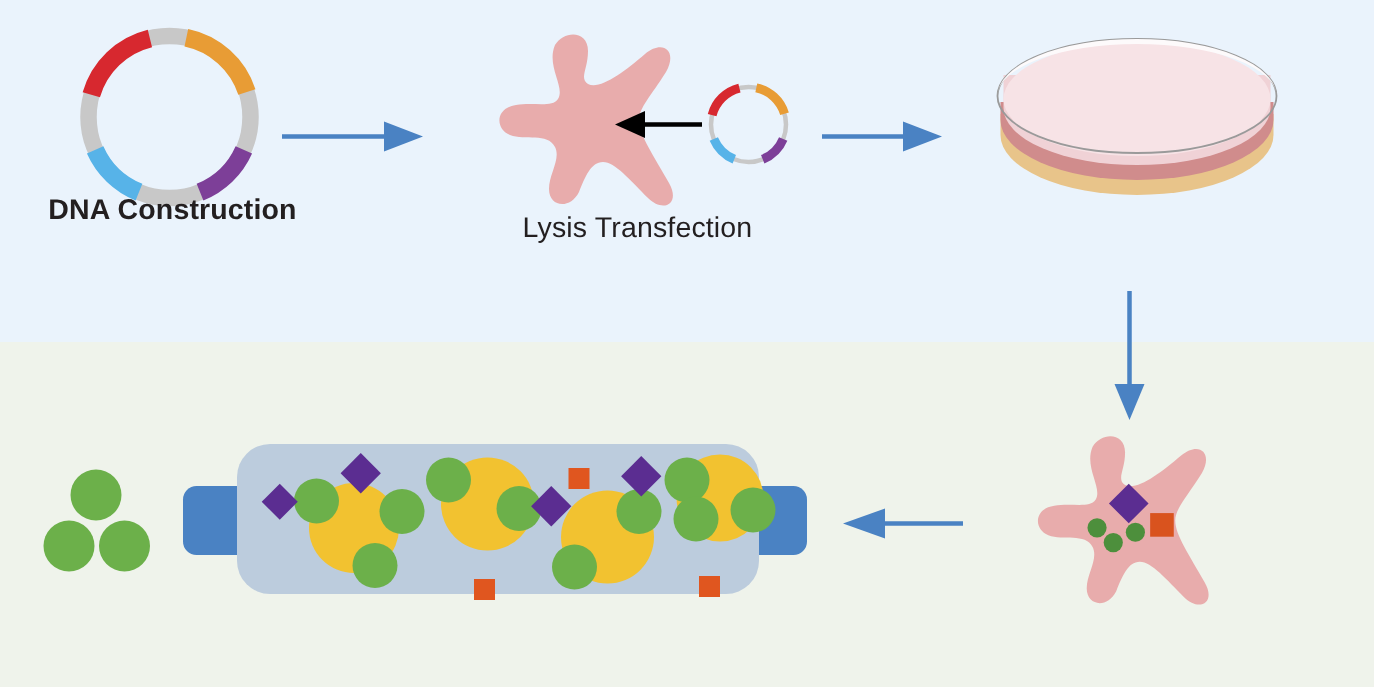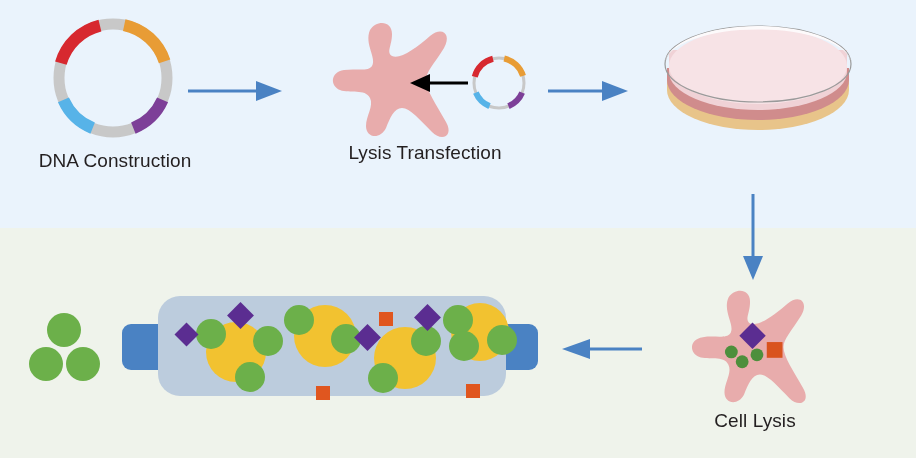--- a/index.html
+++ b/index.html
@@ -51,21 +51,21 @@
     <svg width="150" height="128" viewBox="0 0 150 128">
       <g transform="translate(75,64)">
         <circle cx="0" cy="0" r="54" fill="none" stroke="#c8c8c8" stroke-width="11"></circle>
         <path d="M 0 -54 A 54 54 0 0 0 -47 -27" fill="none" stroke="#d7282f" stroke-width="12" stroke-linecap="butt" transform="rotate(-14)"></path>
         <path d="M 0 -54 A 54 54 0 0 1 47 -27" fill="none" stroke="#e89c35" stroke-width="12" stroke-linecap="butt" transform="rotate(12)"></path>
         <path d="M 47 27 A 54 54 0 0 1 15 52" fill="none" stroke="#7d3f98" stroke-width="12" stroke-linecap="butt" transform="rotate(-6)"></path>
         <path d="M -47 27 A 54 54 0 0 0 -15 52" fill="none" stroke="#57b3e8" stroke-width="12" stroke-linecap="butt" transform="rotate(6)"></path>
       </g>
     </svg>
   </div>
-  <div class="step-label" style="left:0px; top:148px; width:230px;">DNA Construction</div>
+  <div class="step-label" style="left:0px; top:128px; width:230px;font-weight:bold;">DNA Construction</div>
 
   <div class="node" style="left:188px; top:78px;">
     <svg width="96" height="26" viewBox="0 0 96 26">
       <line x1="0" y1="13" x2="72" y2="13" stroke="#4a82c3" stroke-width="3"></line>
       <polygon points="68,3 94,13 68,23" fill="#4a82c3"></polygon>
     </svg>
   </div>
 
   <div class="node" style="left:330px; top:18px;">
     <svg width="130" height="122" viewBox="0 0 130 122">
@@ -152,21 +152,20 @@
                C 0 68, 0 54, 14 52
                C 26 50, 38 54, 42 48
                C 47 40, 34 26, 40 12 Z" fill="#e8acac"></path>
       <rect x="55" y="41" width="19" height="19" fill="#5b2d91" transform="rotate(45 64.5 50.5)"></rect>
       <circle cx="43" cy="67" r="6.5" fill="#4d8f3c"></circle>
       <circle cx="54" cy="77" r="6.5" fill="#4d8f3c"></circle>
       <circle cx="69" cy="70" r="6.5" fill="#4d8f3c"></circle>
       <rect x="79" y="57" width="16" height="16" fill="#d9531e"></rect>
     </svg>
   </div>
-  <div class="step-label" style="left:650px; top:408px; width:210px;">Cell Lysis</div>
 
   <div class="node" style="left:558px; top:336px;">
     <svg width="86" height="26" viewBox="0 0 86 26">
       <line x1="84" y1="13" x2="28" y2="13" stroke="#4a82c3" stroke-width="3"></line>
       <polygon points="32,3 32,23 4,13" fill="#4a82c3"></polygon>
     </svg>
   </div>
 
   <div class="node" style="left:28px; top:296px;">
     <svg width="520" height="100" viewBox="0 0 520 100">

